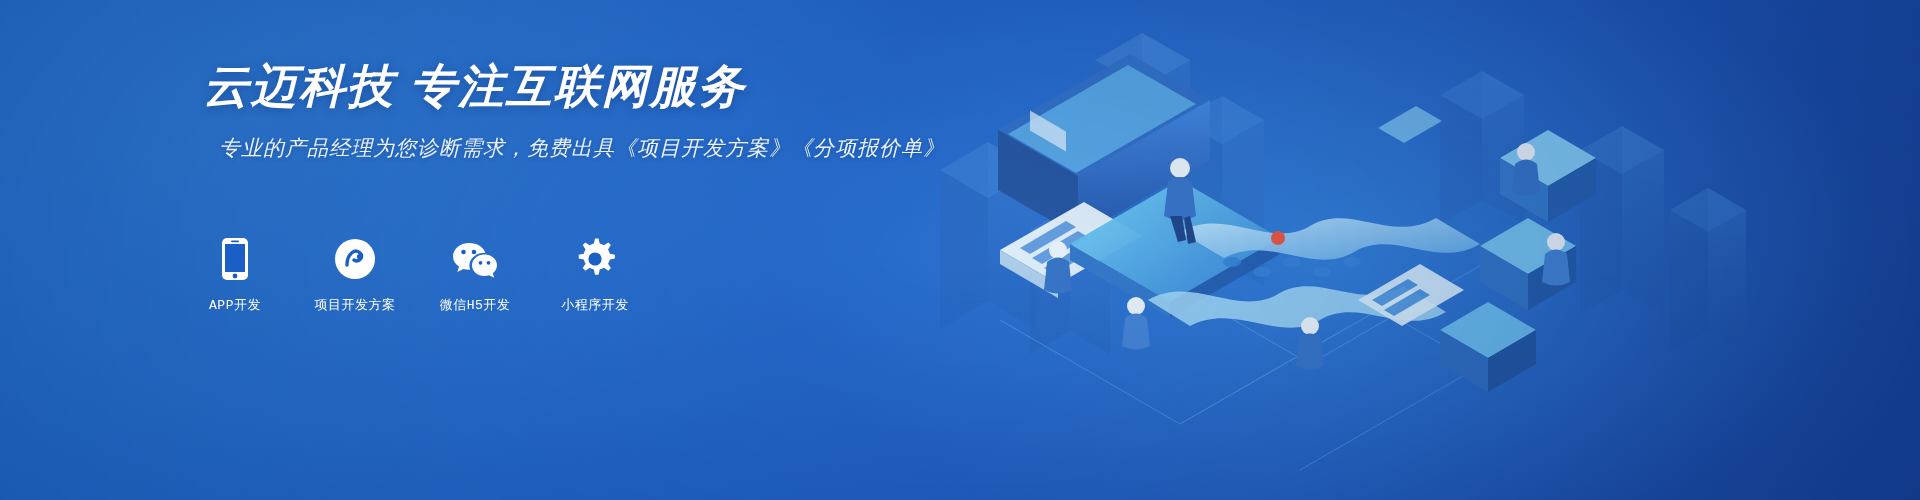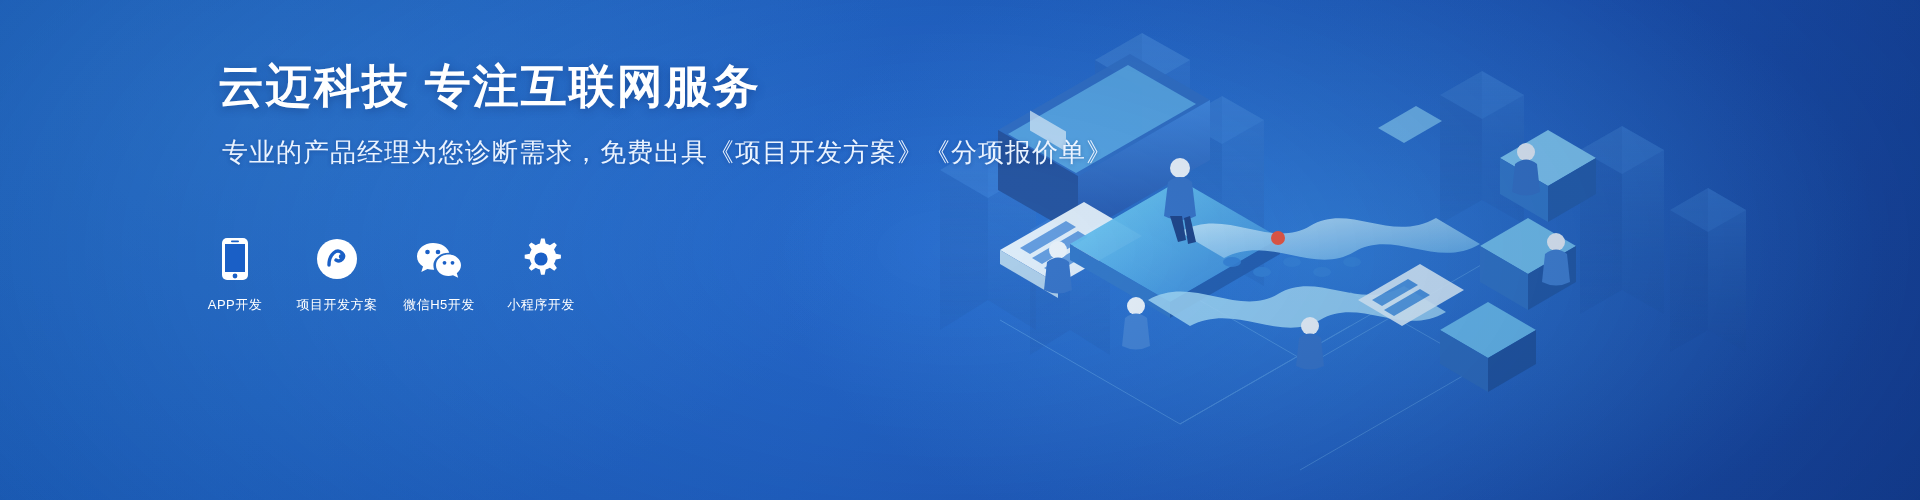--- a/index.html
+++ b/index.html
@@ -16,33 +16,33 @@
       linear-gradient(118deg,#1f6fd4 0%,#1e6ad0 22%,#1a5fc6 48%,#1853b8 72%,#123f97 100%);
   }
   .vignette{position:absolute;inset:0;
     background:radial-gradient(ellipse 1400px 700px at 960px 250px, rgba(255,255,255,0.05) 0%, rgba(6,32,90,0.35) 100%);
     pointer-events:none;}
 
   
   .art{position:absolute;left:880px;top:0;width:1040px;height:500px;}
 
   
-  .content{position:absolute;left:218px;top:60px;width:700px;}
+  .content{position:absolute;left:203px;top:60px;width:700px;font-style:italic;}
   .headline{
     font-size:46px;font-weight:700;color:#ffffff;letter-spacing:2px;
     line-height:1.15;margin:0 0 18px 0;white-space:nowrap;
     text-shadow:0 2px 10px rgba(0,30,90,0.35);
   }
   .sub{
-    font-size:26px;color:#eaf3ff;line-height:1.62;margin:4px;letter-spacing:1px;
+    font-size:21px;color:#eaf3ff;line-height:1.62;margin:16px;letter-spacing:1px;
     text-shadow:0 1px 4px rgba(0,30,90,0.30);
   }
   .sub div{white-space:nowrap;}
 
-  .icons{position:absolute;left:203px;top:236px;display:flex;gap:38px;}
+  .icons{position:absolute;left:203px;top:236px;display:flex;gap:56px;font-family:Liberation Mono, monospace;}
   .icon-cell{display:flex;flex-direction:column;align-items:center;width:64px;}
   .icon-glyph{height:46px;display:flex;align-items:center;justify-content:center;}
   .icon-glyph svg{display:block;}
   .icon-label{
     margin-top:14px;font-size:13px;color:#ffffff;white-space:nowrap;
     letter-spacing:0.5px;font-weight:400;
   }
 </style>
 </head>
 <body>

